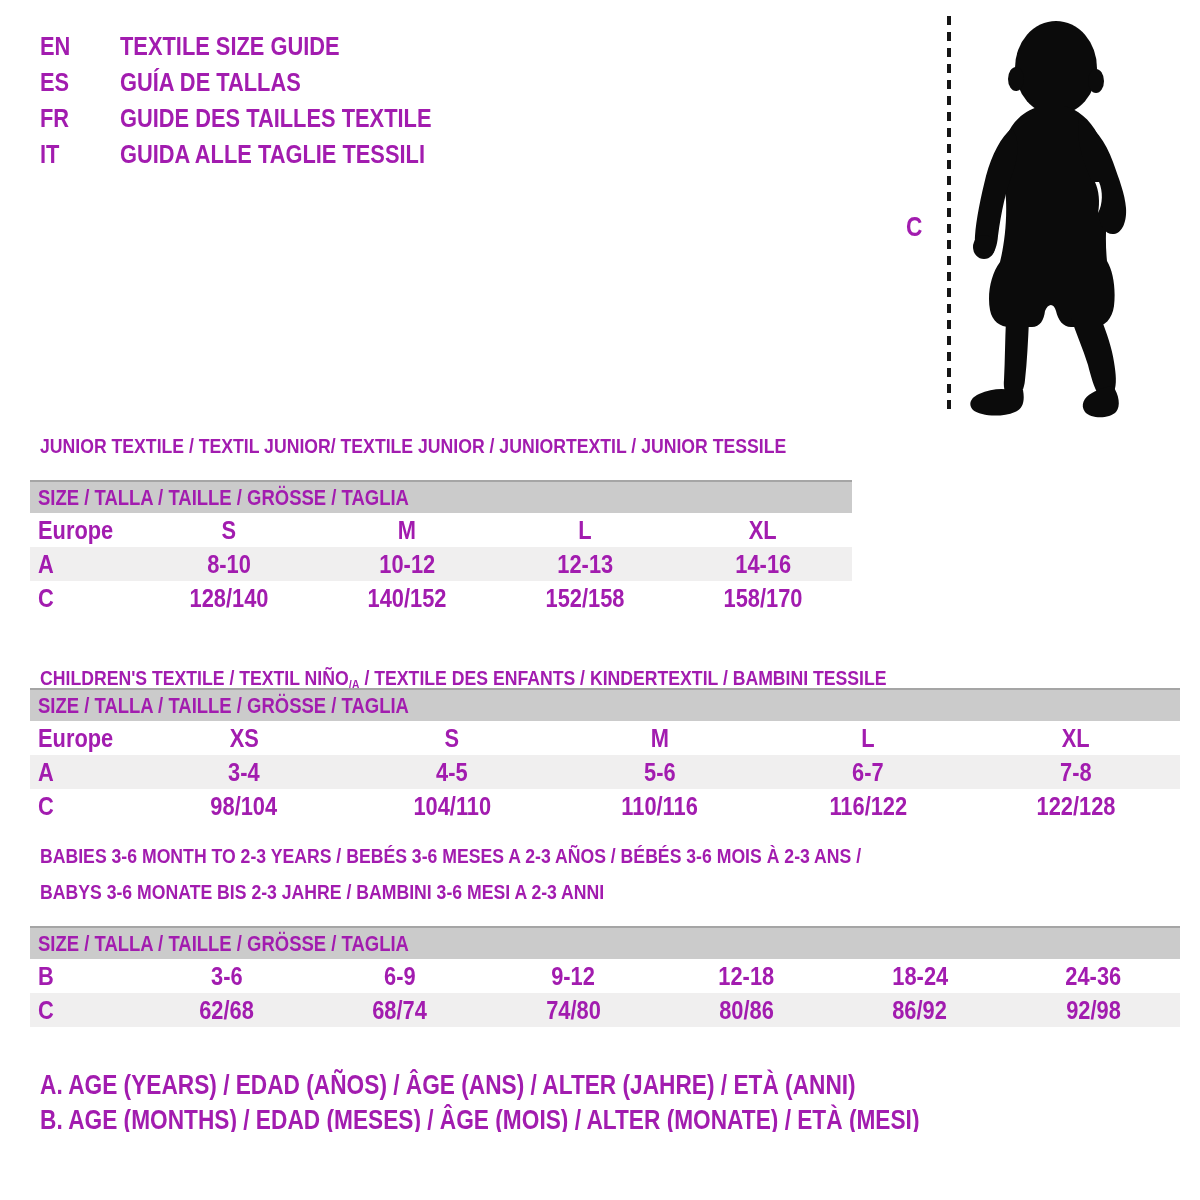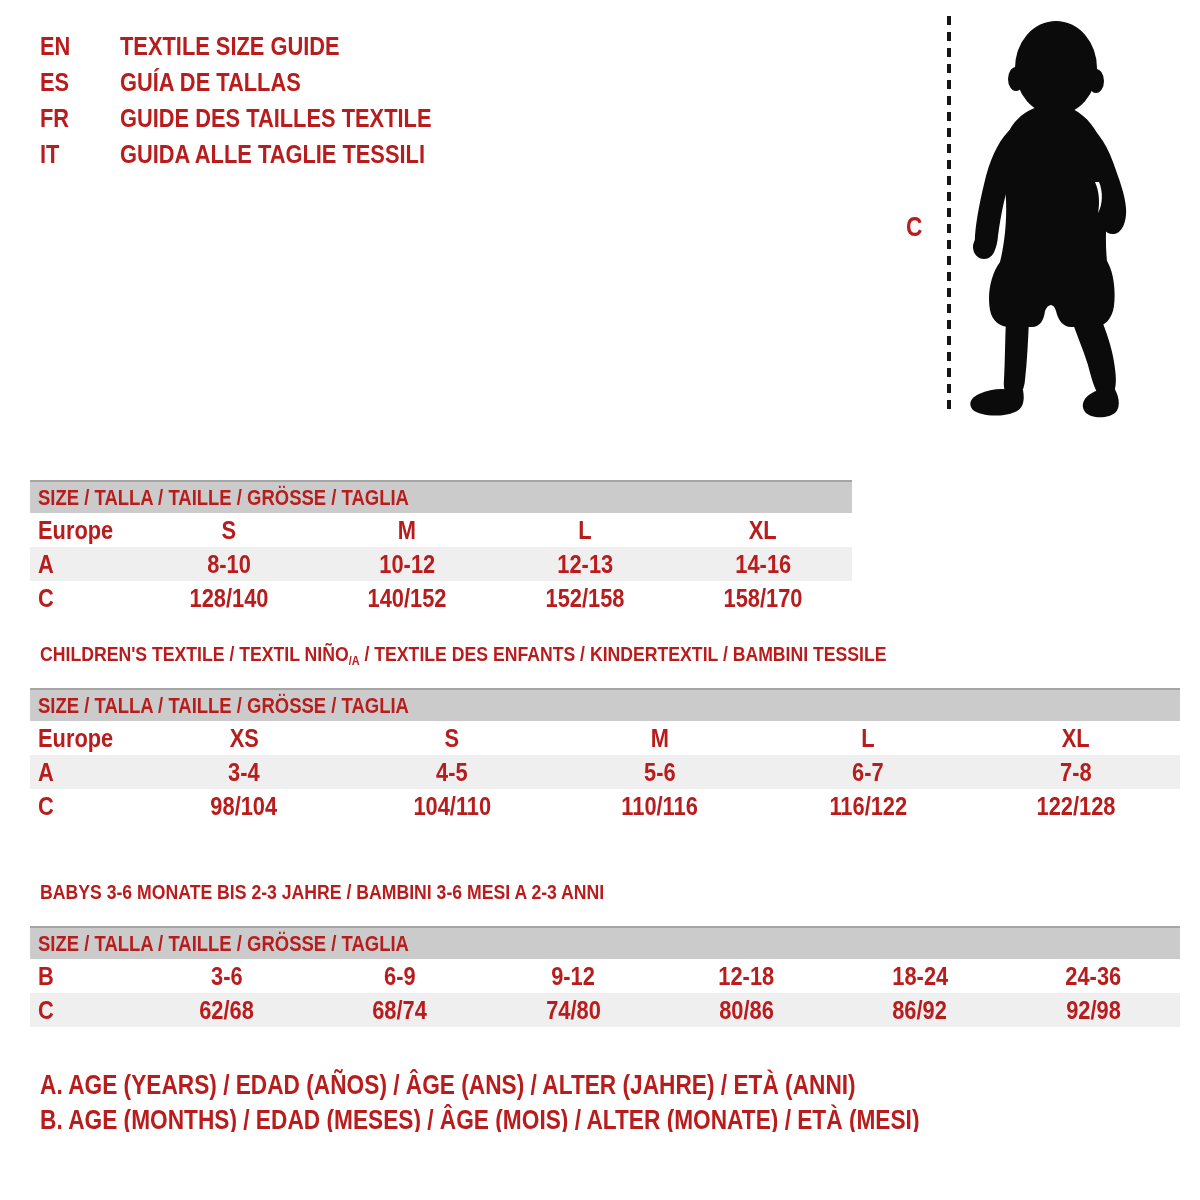--- a/index.html
+++ b/index.html
@@ -1,19 +1,19 @@
 <!DOCTYPE html>
 <html><head>
 <meta charset="utf-8">
 <style>
   html,body { margin:0; padding:0; background:#ffffff; }
   .page {
     position:relative; width:1200px; height:1132px; background:#ffffff;
     font-family:"Liberation Sans","DejaVu Sans",sans-serif;
-    color:#b91c1c; overflow:hidden;
+    color:#a21caf; overflow:hidden;
   }
   
   .cx   { display:inline-block; transform:scaleX(0.84); transform-origin:0 50%; white-space:nowrap; }
   .cx-c { display:inline-block; transform:scaleX(0.84); transform-origin:50% 50%; white-space:nowrap; }
 
   
   .lang-list { position:absolute; left:40px; top:28px; }
   .lang-row  { display:flex; height:36px; align-items:center; font-weight:bold; font-size:26px; }
   .lang-row .code { width:80px; }
 
@@ -139,20 +139,23 @@
       <path d="M 153 374
                C 159 383, 161 394, 156 400
                C 149 407, 131 407, 125 400
                C 120 393, 124 385, 132 381
                C 139 377, 148 374, 153 374 Z"></path>
     </g>
 
     <path fill="#ffffff" d="M 135 170 C 139 179, 140 190, 138 201 C 143 192, 143 179, 139 170 Z"></path>
   </svg>
 
+  <div class="sec-title" style="top:434px;">
+    <span class="cx">JUNIOR TEXTILE / TEXTIL JUNIOR/ TEXTILE JUNIOR / JUNIORTEXTIL / JUNIOR TESSILE</span>
+  </div>
   <div class="size-table w-junior" style="top:480px;">
     <div class="thead">
       <span class="cx">SIZE / TALLA / TAILLE / GRÖSSE / TAGLIA</span>
     </div>
     <div class="t-row cols-4">
       <span class="lbl"><span class="cx">Europe</span></span>
       <span class="val"><span class="cx-c">S</span></span>
       <span class="val"><span class="cx-c">M</span></span>
       <span class="val"><span class="cx-c">L</span></span>
       <span class="val"><span class="cx-c">XL</span></span>
@@ -166,21 +169,21 @@
     </div>
     <div class="t-row cols-4">
       <span class="lbl"><span class="cx">C</span></span>
       <span class="val"><span class="cx-c">128/140</span></span>
       <span class="val"><span class="cx-c">140/152</span></span>
       <span class="val"><span class="cx-c">152/158</span></span>
       <span class="val"><span class="cx-c">158/170</span></span>
     </div>
   </div>
 
-  <div class="sec-title" style="top:642px;">
+  <div class="sec-title" style="top:666px;">
     <span class="cx">
       <span>CHILDREN'S TEXTILE / TEXTIL NIÑO</span><span class="sub">/A</span><span> / TEXTILE DES ENFANTS / KINDERTEXTIL / BAMBINI TESSILE</span>
     </span>
   </div>
   <div class="size-table w-wide" style="top:688px;">
     <div class="thead">
       <span class="cx">SIZE / TALLA / TAILLE / GRÖSSE / TAGLIA</span>
     </div>
     <div class="t-row cols-5">
       <span class="lbl"><span class="cx">Europe</span></span>
@@ -201,20 +204,23 @@
     <div class="t-row cols-5">
       <span class="lbl"><span class="cx">C</span></span>
       <span class="val"><span class="cx-c">98/104</span></span>
       <span class="val"><span class="cx-c">104/110</span></span>
       <span class="val"><span class="cx-c">110/116</span></span>
       <span class="val"><span class="cx-c">116/122</span></span>
       <span class="val"><span class="cx-c">122/128</span></span>
     </div>
   </div>
 
+  <div class="sec-title" style="top:844px;">
+    <span class="cx">BABIES 3-6 MONTH TO 2-3 YEARS / BEBÉS 3-6 MESES A 2-3 AÑOS / BÉBÉS 3-6 MOIS À 2-3 ANS /</span>
+  </div>
   <div class="sec-title" style="top:880px;">
     <span class="cx">BABYS 3-6 MONATE BIS 2-3 JAHRE / BAMBINI 3-6 MESI A 2-3 ANNI</span>
   </div>
   <div class="size-table w-wide" style="top:926px;">
     <div class="thead">
       <span class="cx">SIZE / TALLA / TAILLE / GRÖSSE / TAGLIA</span>
     </div>
     <div class="t-row cols-6">
       <span class="lbl"><span class="cx">B</span></span>
       <span class="val"><span class="cx-c">3-6</span></span>

